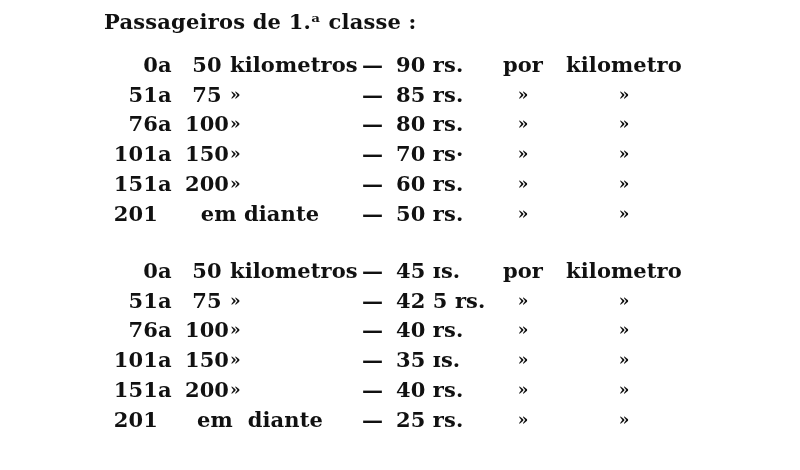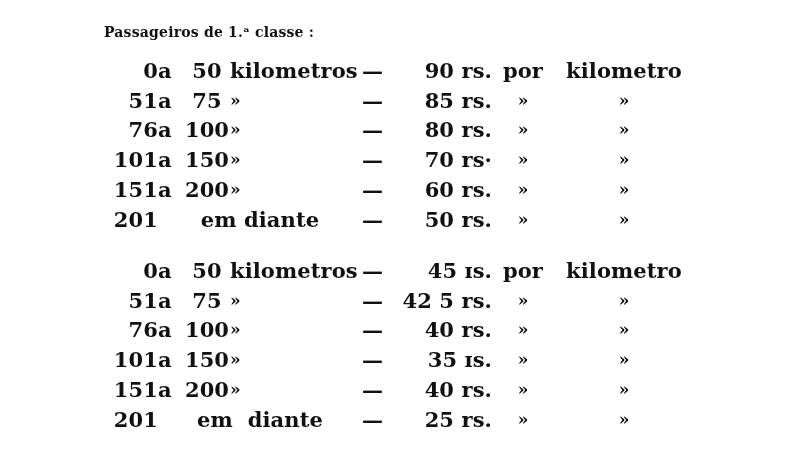--- a/index.html
+++ b/index.html
@@ -22,24 +22,24 @@
   }
   .section {
     position: absolute;
     left: 0;
     width: 800px;
   }
   .section-1 { top: 8px; }
   .section-2 { top: 240px; }
 
   .heading {
-    font-size: 14px;
+    font-size: 21px;
     font-weight: 700;
     letter-spacing: 0.2px;
-    margin: 16px 0 0 104px;
+    margin: 1px 0 0 104px;
     white-space: pre;
   }
 
   table.fare-table {
     margin-top: 16px;
     margin-left: 104px;
     border-collapse: collapse;
     font-size: 21px;
     font-weight: 700;
     letter-spacing: 0.1px;
@@ -69,21 +69,21 @@
     text-align: left;
     padding-left: 10px;
   }
   td.c-dash {
     width: 34px;
     text-align: left;
     padding-left: 8px;
   }
   td.c-price {
     width: 96px;
-    text-align: right;
+    text-align: left;
   }
   td.c-per {
     width: 62px;
     text-align: center;
     padding-left: 6px;
   }
   td.c-permile {
     width: 140px;
     text-align: center;
     padding-left: 6px;

